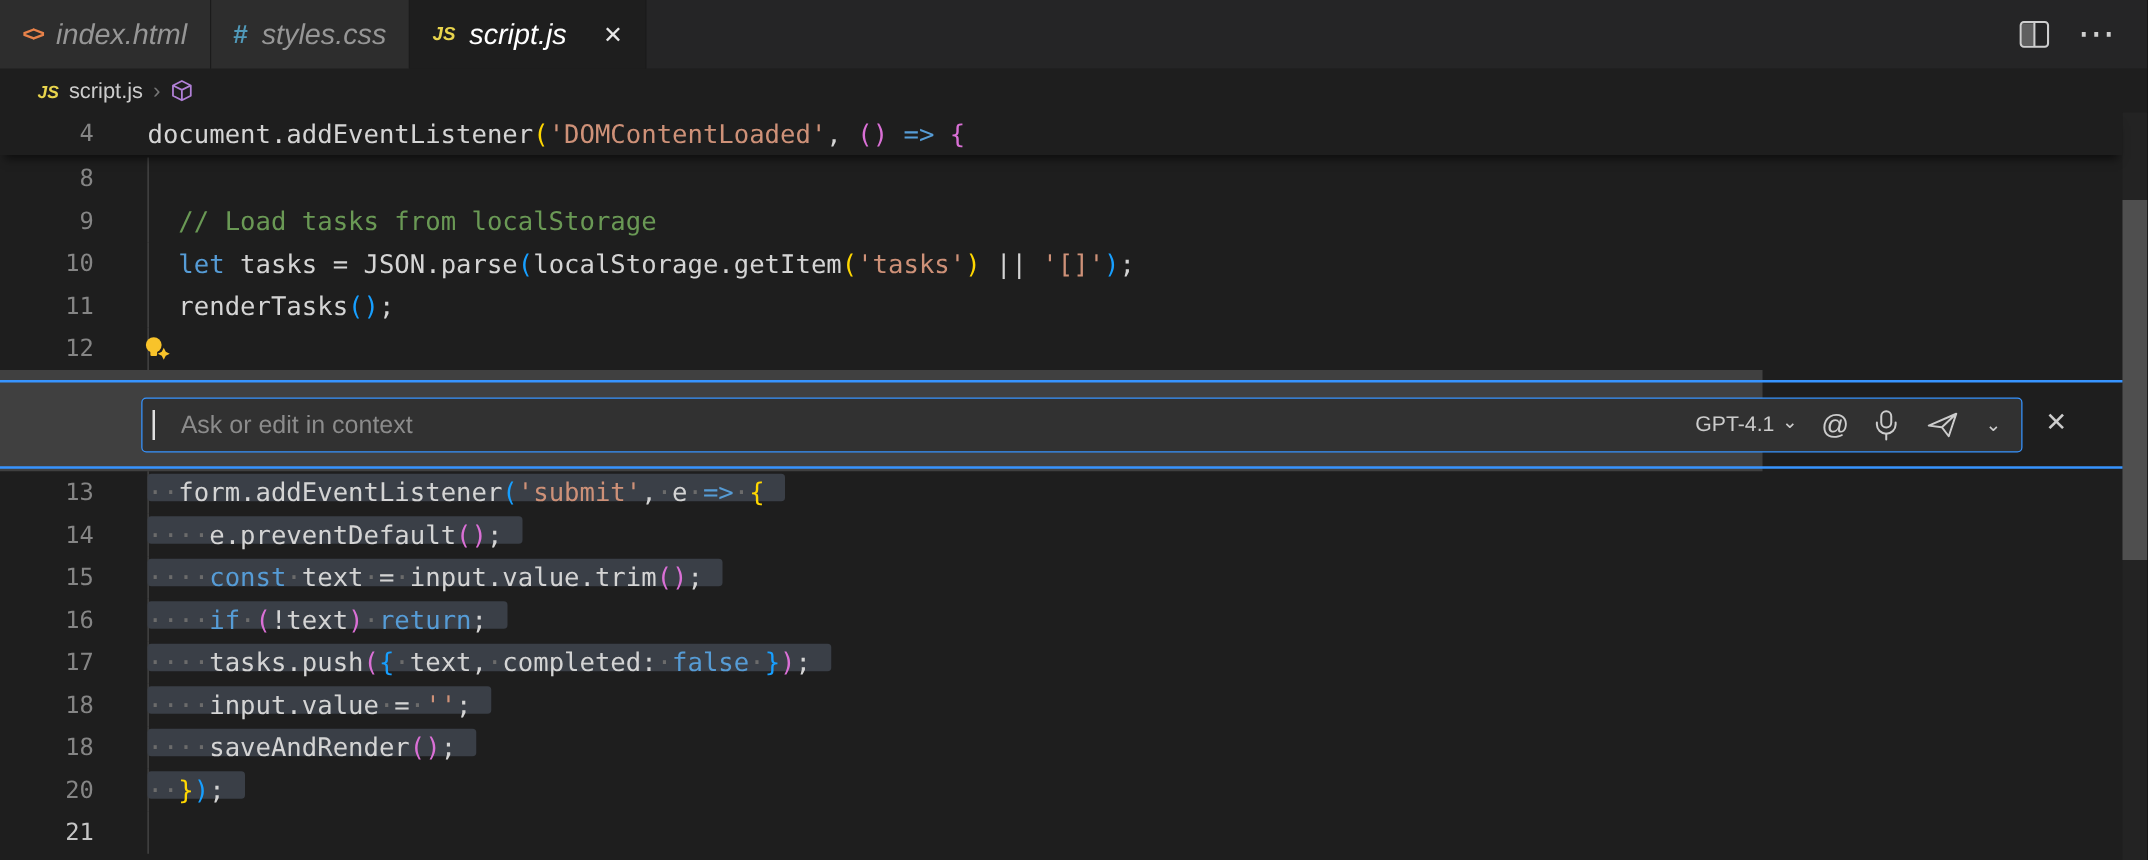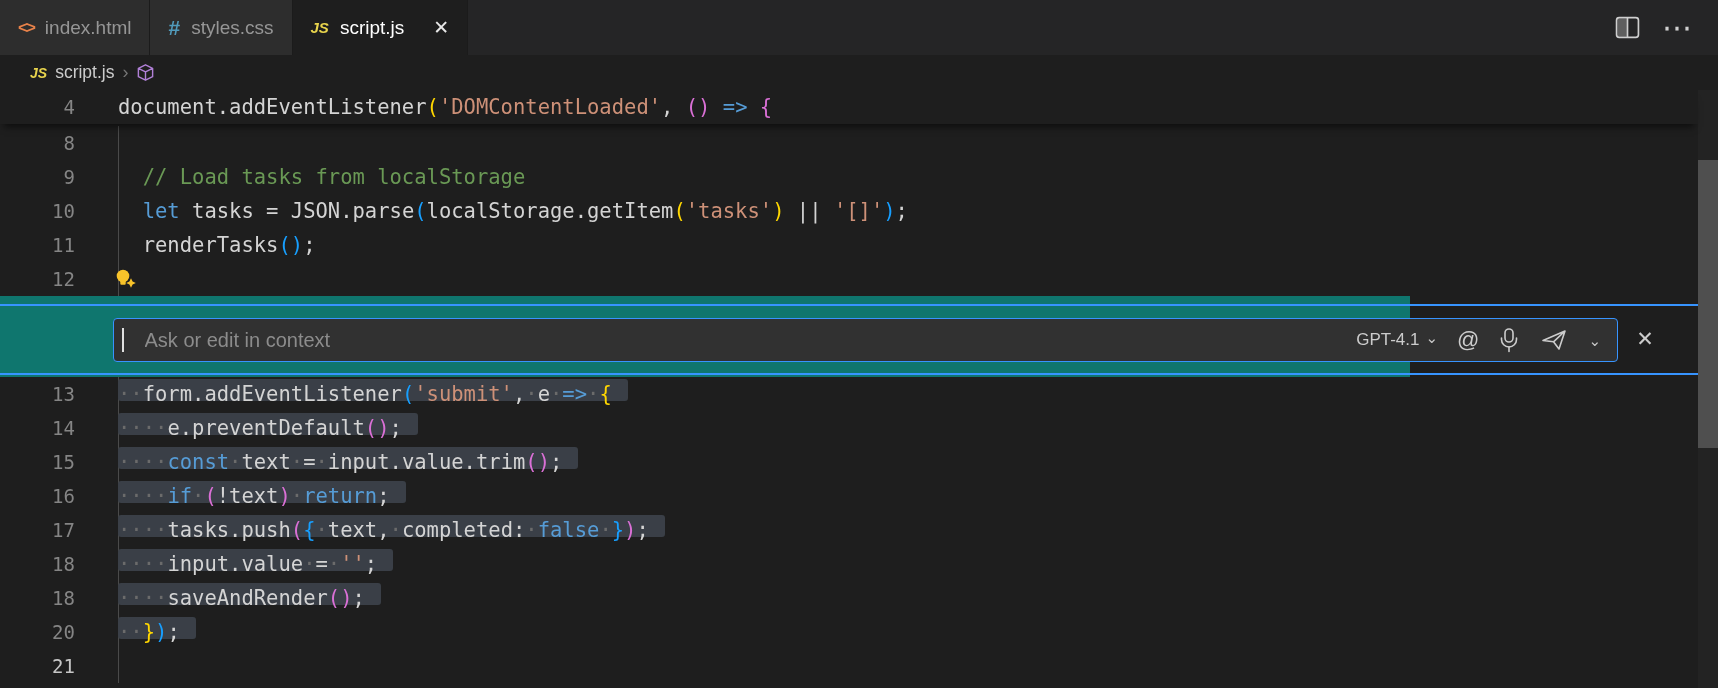--- a/index.html
+++ b/index.html
@@ -6,21 +6,21 @@
   html,body { background:#111; }
   .app {
     position:relative; width:1718px; height:688px; overflow:hidden;
     background:#1e1e1e; font-family:"Liberation Sans", sans-serif;
   }
   
   .tabbar { position:absolute; left:0; top:0; width:1718px; height:55px;
     background:#252526; display:flex; align-items:stretch; }
   .tab { display:flex; align-items:center; gap:11px; padding:0 18px;
     background:#2d2d2d; border-right:1px solid #1b1b1b; cursor:pointer; }
-  .tab .tab-label { font-size:19px; color:#969696; }
+  .tab .tab-label { font-size:23px; color:#969696;font-style:italic; }
   .tab.active { background:#1e1e1e; }
   .tab.active .tab-label { color:#ffffff; }
   .tab-icon { font-weight:bold; font-size:17px; }
   .icon-html { color:#e8824a; letter-spacing:-2px; }
   .icon-css  { color:#519aba; font-size:21px; }
   .icon-js   { color:#e8d44d; font-size:15px; font-style:italic; }
   .tab-close { color:#e8e8e8; font-size:19px; margin-left:18px; cursor:pointer; }
   .tabbar-actions { margin-left:auto; display:flex; align-items:center; gap:22px; padding-right:24px; }
   .more-dots { color:#cfcfcf; font-size:30px; line-height:1; cursor:pointer; letter-spacing:2px; }
   
@@ -43,21 +43,21 @@
   .sel { display:inline-block; height:22px; line-height:30px; vertical-align:top;
     margin-top:2px; padding-right:16px; border-radius:3px; background:#3a3f47; }
   .t-d{color:#d4d4d4}.t-k{color:#569cd6}.t-s{color:#ce9178}.t-c{color:#6a9955}
   .t-b1{color:#ffd700}.t-b2{color:#da70d6}.t-b3{color:#179fff}.t-w{color:#6b6b6b}
   #sticky-row { position:absolute; left:0; top:0; width:1698px; height:34px; background:#1e1e1e;
     box-shadow:0 7px 7px -4px rgba(0,0,0,0.55); z-index:3; }
   #upper-lines { position:absolute; left:0; top:36px; width:1698px; }
   #lower-lines { position:absolute; left:0; top:287px; width:1698px; }
   .bulb { position:absolute; left:114px; top:5px; width:24px; height:24px; cursor:pointer; }
   
-  .chat-zone { position:absolute; left:0; top:206px; width:1410px; height:81px; background:#0f766e; z-index:2; }
+  .chat-zone { position:absolute; left:0; top:206px; width:1410px; height:81px; background:#404040; z-index:2; }
   .zone-border { position:absolute; left:0; width:1698px; height:2px; background:#3794ff; }
   .zone-border.top { top:8px; } .zone-border.bottom { top:77px; }
   .chat-input { position:absolute; left:113px; top:22px; width:1505px; height:44px;
     background:#313131; border:1px solid #3794ff; border-radius:4px;
     display:flex; align-items:center; padding:0 16px 0 8px; gap:19px; cursor:text; }
   .caret { width:1.5px; height:24px; background:#e0e0e0; }
   .placeholder { flex:1; color:#8c8c8c; font-size:20px; margin-left:2px;
     white-space:nowrap; overflow:hidden; }
   .model { display:flex; align-items:flex-start; gap:6px; color:#cccccc; font-size:17px; cursor:pointer; }
   .chev { color:#cccccc; font-size:15px; line-height:1; cursor:pointer; }

